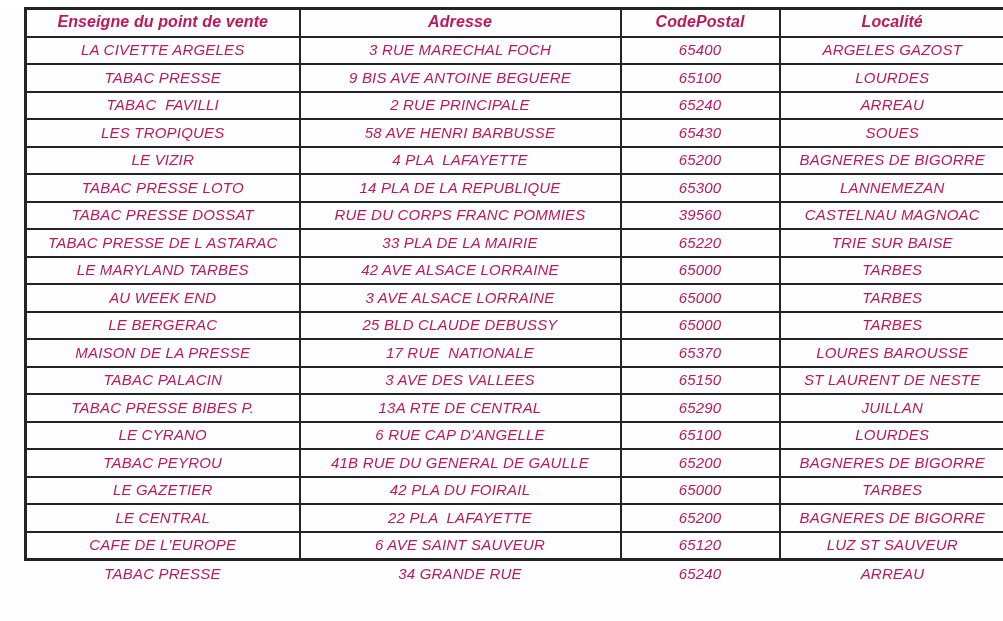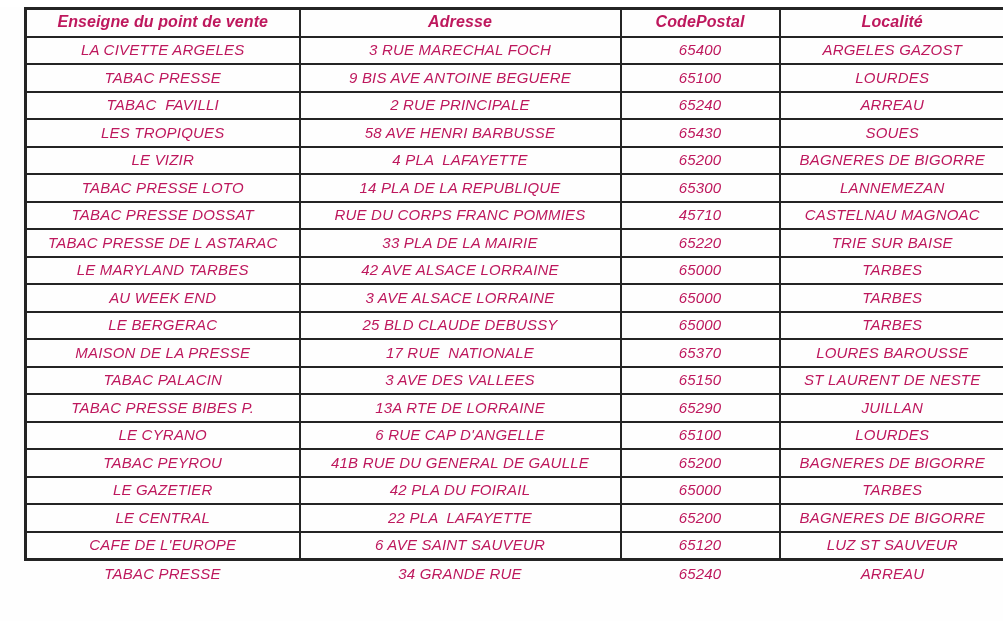--- a/index.html
+++ b/index.html
@@ -105,21 +105,21 @@
       </tr>
       <tr>
         <td>TABAC PRESSE LOTO</td>
         <td>14 PLA DE LA REPUBLIQUE</td>
         <td>65300</td>
         <td>LANNEMEZAN</td>
       </tr>
       <tr>
         <td>TABAC PRESSE DOSSAT</td>
         <td>RUE DU CORPS FRANC POMMIES</td>
-        <td>45710</td>
+        <td>39560</td>
         <td>CASTELNAU MAGNOAC</td>
       </tr>
       <tr>
         <td>TABAC PRESSE DE L ASTARAC</td>
         <td>33 PLA DE LA MAIRIE</td>
         <td>65220</td>
         <td>TRIE SUR BAISE</td>
       </tr>
       <tr>
         <td>LE MARYLAND TARBES</td>
@@ -146,21 +146,21 @@
         <td>LOURES BAROUSSE</td>
       </tr>
       <tr>
         <td>TABAC PALACIN</td>
         <td>3 AVE DES VALLEES</td>
         <td>65150</td>
         <td>ST LAURENT DE NESTE</td>
       </tr>
       <tr>
         <td>TABAC PRESSE BIBES P.</td>
-        <td>13A RTE DE LORRAINE</td>
+        <td>13A RTE DE CENTRAL</td>
         <td>65290</td>
         <td>JUILLAN</td>
       </tr>
       <tr>
         <td>LE CYRANO</td>
         <td>6 RUE CAP D'ANGELLE</td>
         <td>65100</td>
         <td>LOURDES</td>
       </tr>
       <tr>

